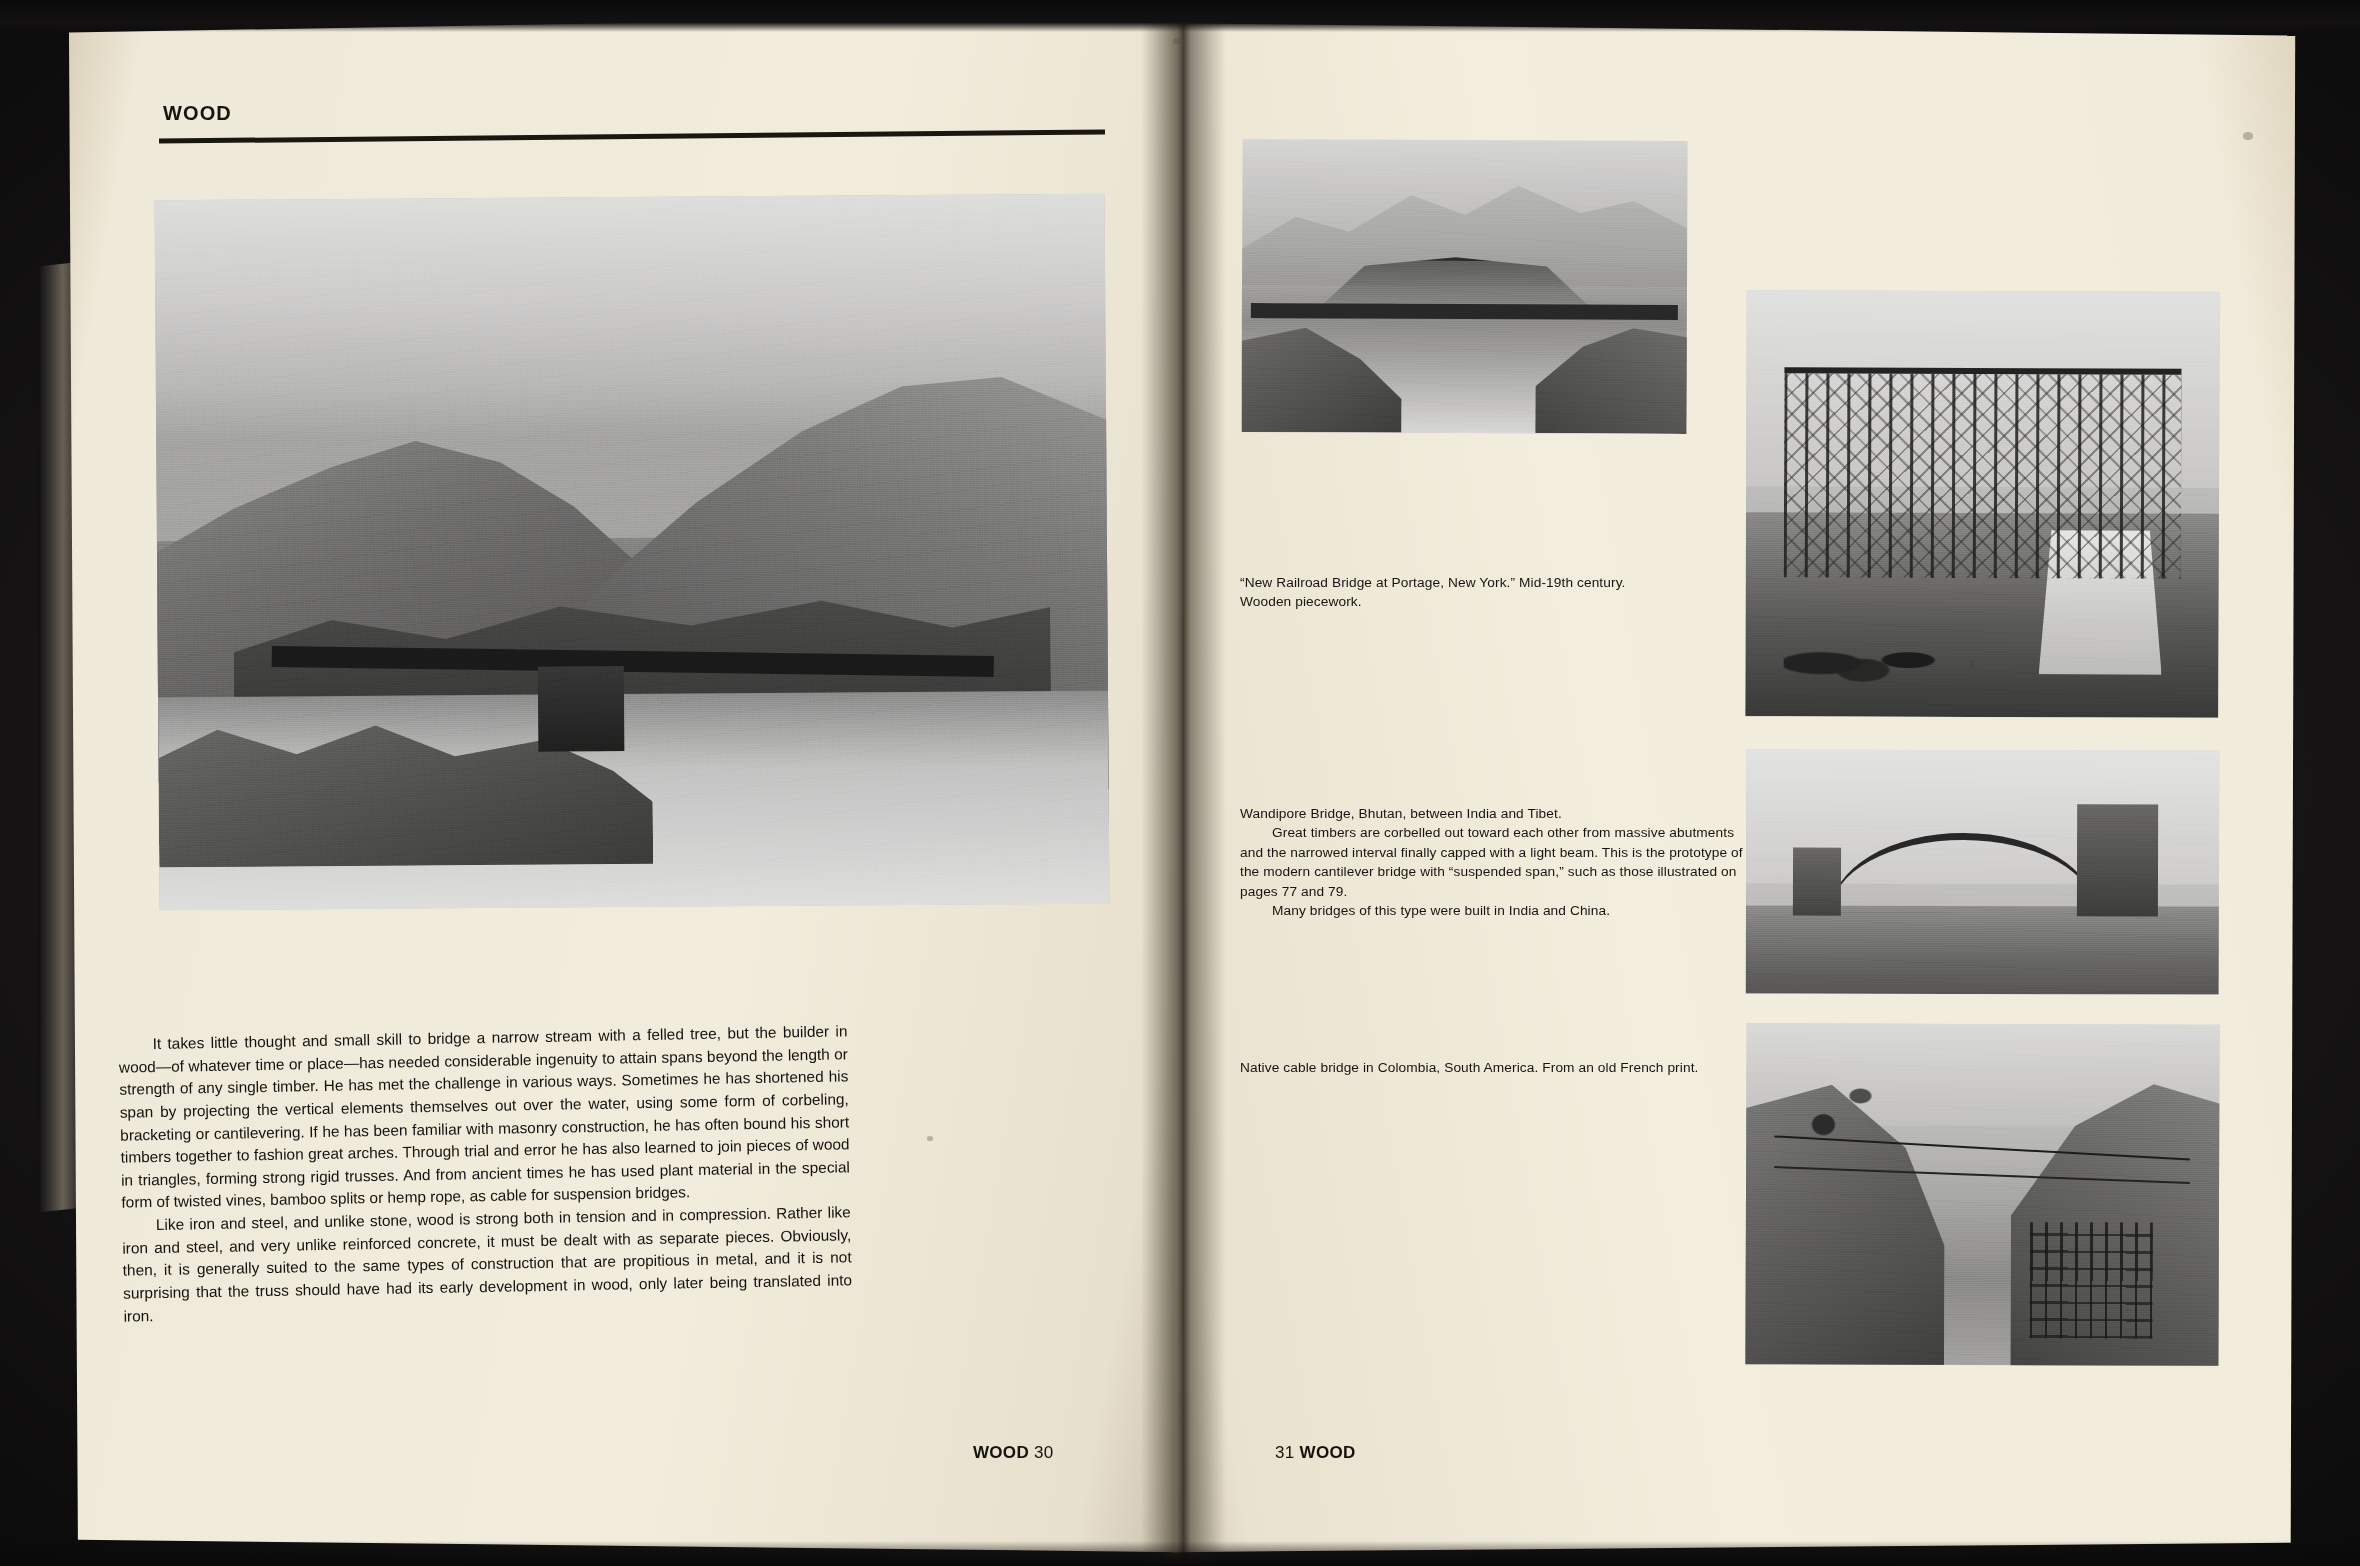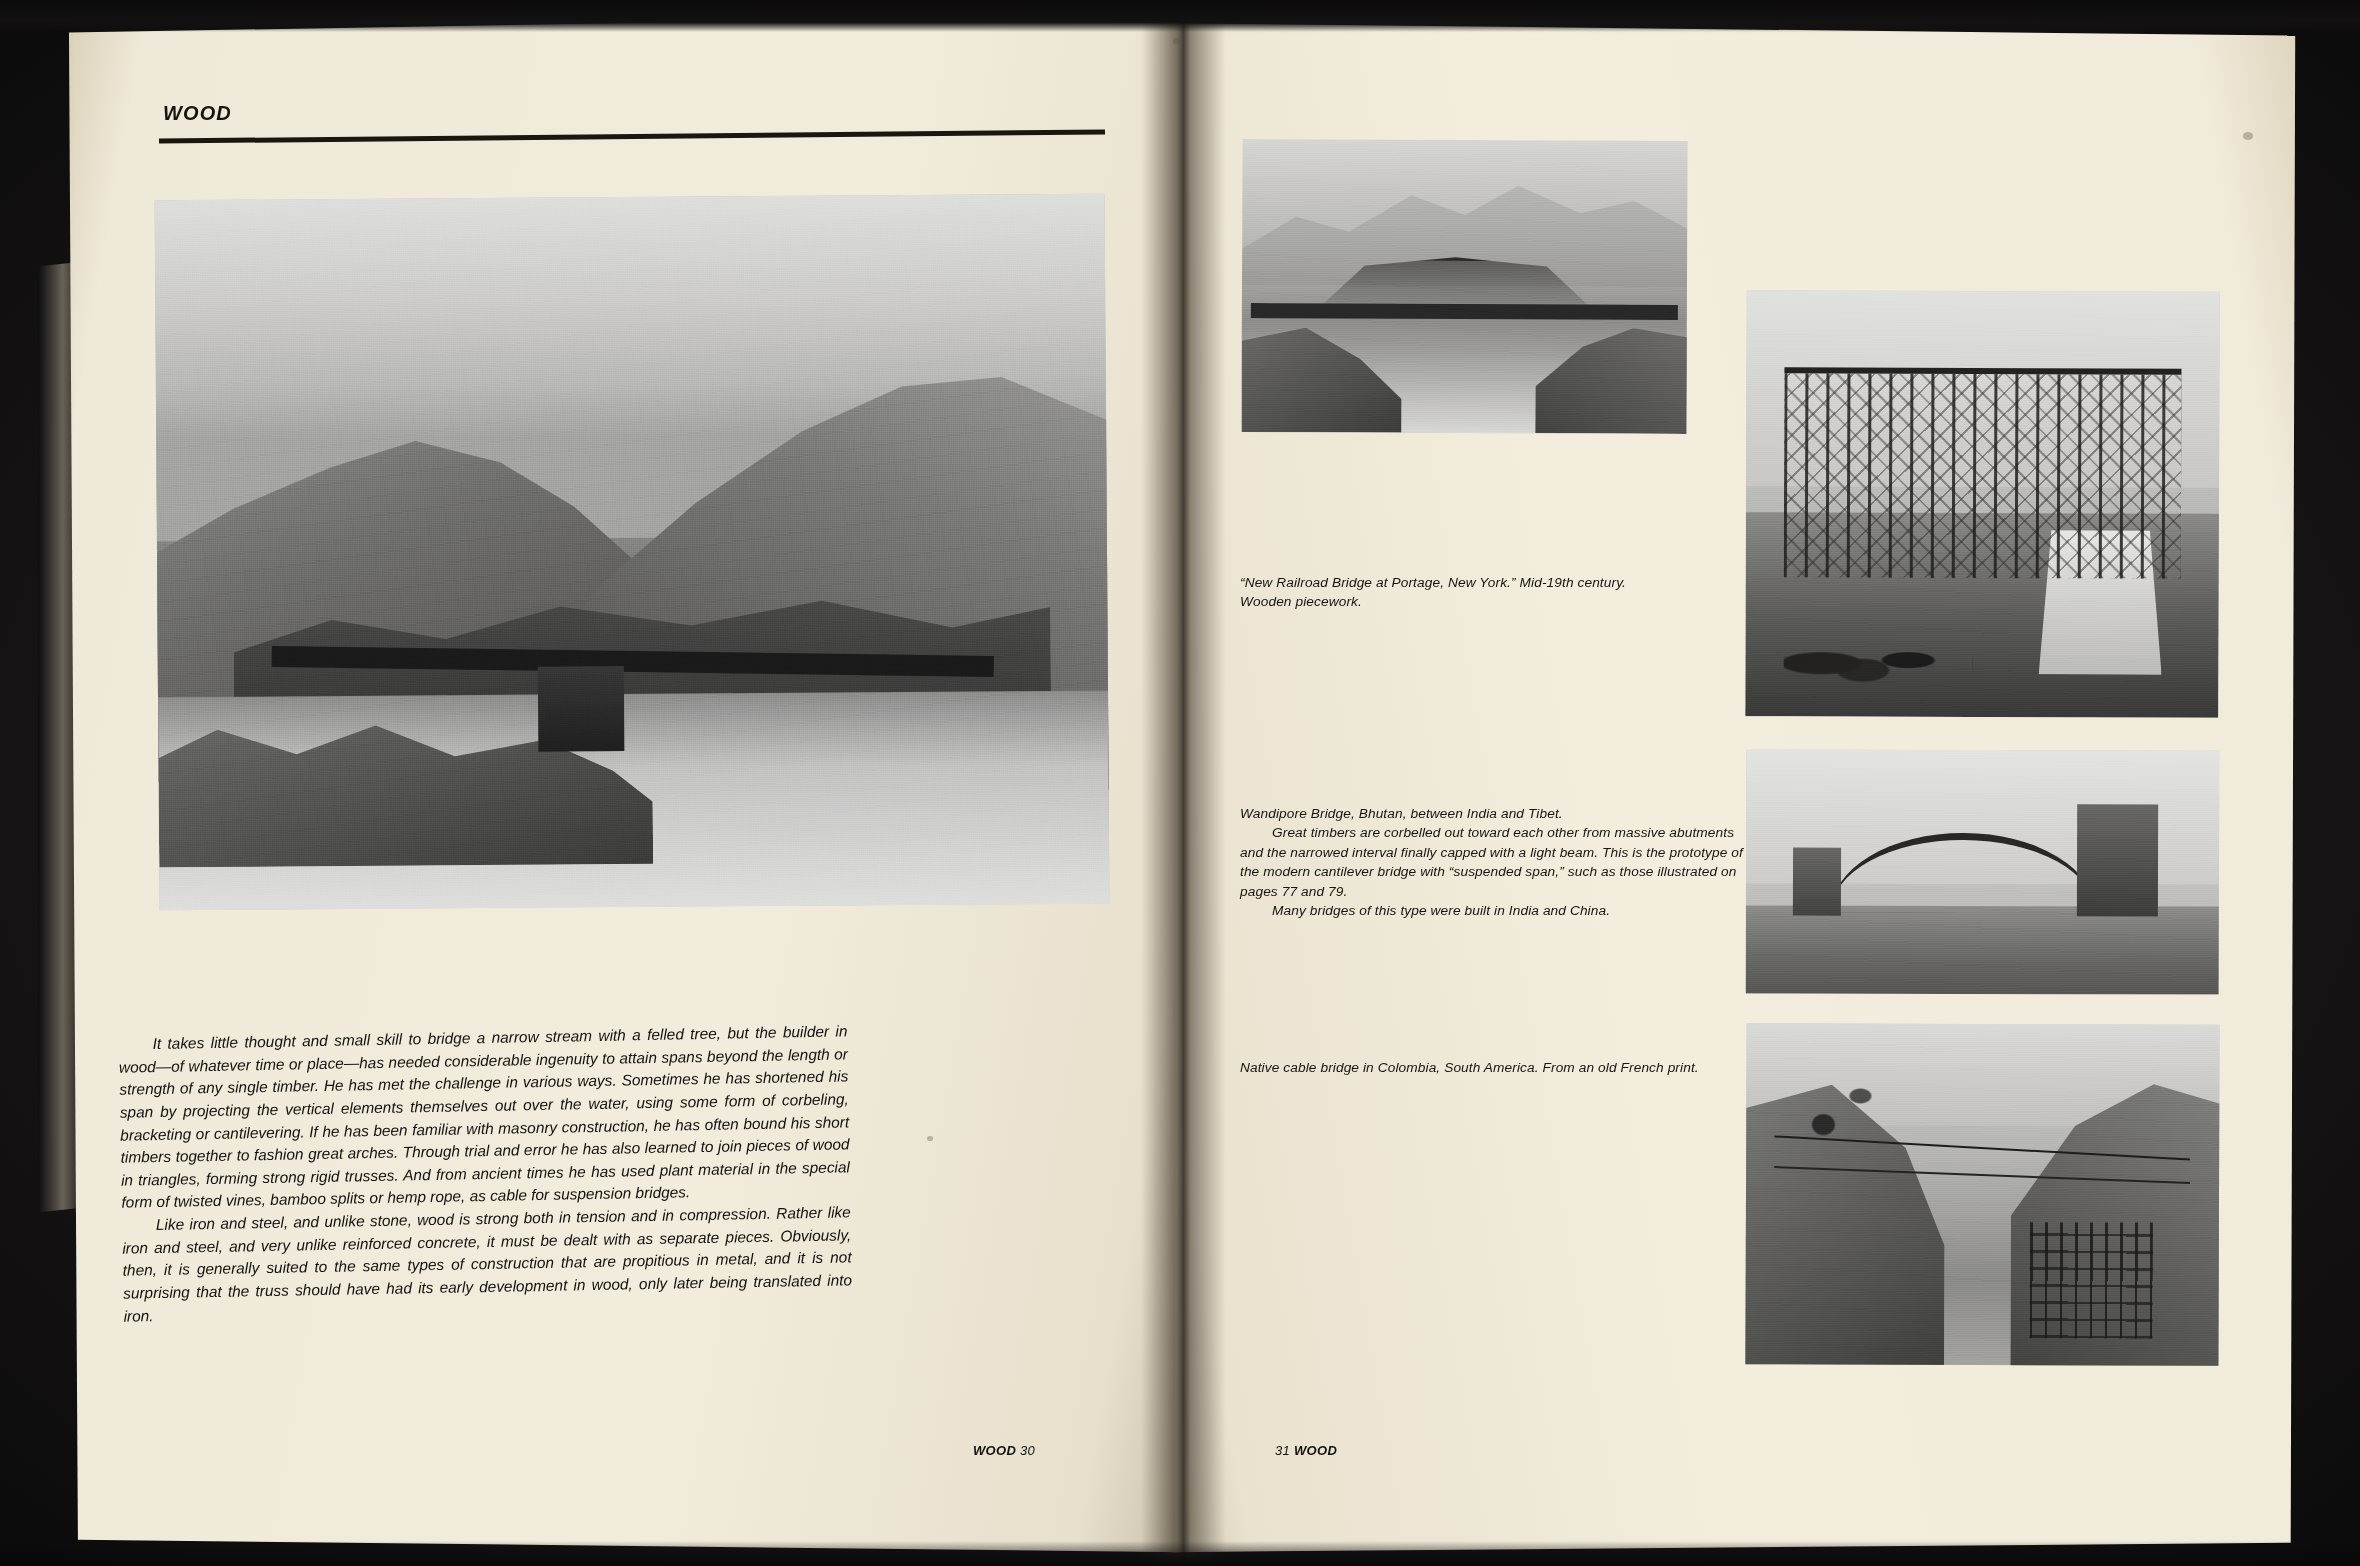--- a/index.html
+++ b/index.html
@@ -11,21 +11,20 @@
     width: 2360px;
     height: 1566px;
     overflow: hidden;
     font-family: "Liberation Sans", sans-serif;
   }
 
   .scene {
     position: absolute;
     inset: 0;
     background: #86efac;
-    font-style: italic;
   }
 
   
   .backdrop {
     position: absolute;
     inset: 0;
     background:
       radial-gradient(ellipse at 50% 50%, #2a2724 0%, #151314 70%, #0c0b0c 100%);
   }
 
@@ -206,21 +205,21 @@
     font-size: 15.4px;
     line-height: 1.47;
     color: #131210;
     transform: rotate(-1.05deg);
     text-align: justify;
   }
   .body-col p { margin: 0 0 0 0; text-indent: 34px; }
 
   .folio {
     position: absolute;
-    font-size: 13px;
+    font-size: 17px;
     letter-spacing: 0.3px;
     color: #14130f;
   }
   .folio b { font-weight: bold; }
   #folio-left  { left: 973px; top: 1443px; }
   #folio-right { left: 1268px; top: 1443px; margin-left: 7px; }
 
   
 
   

